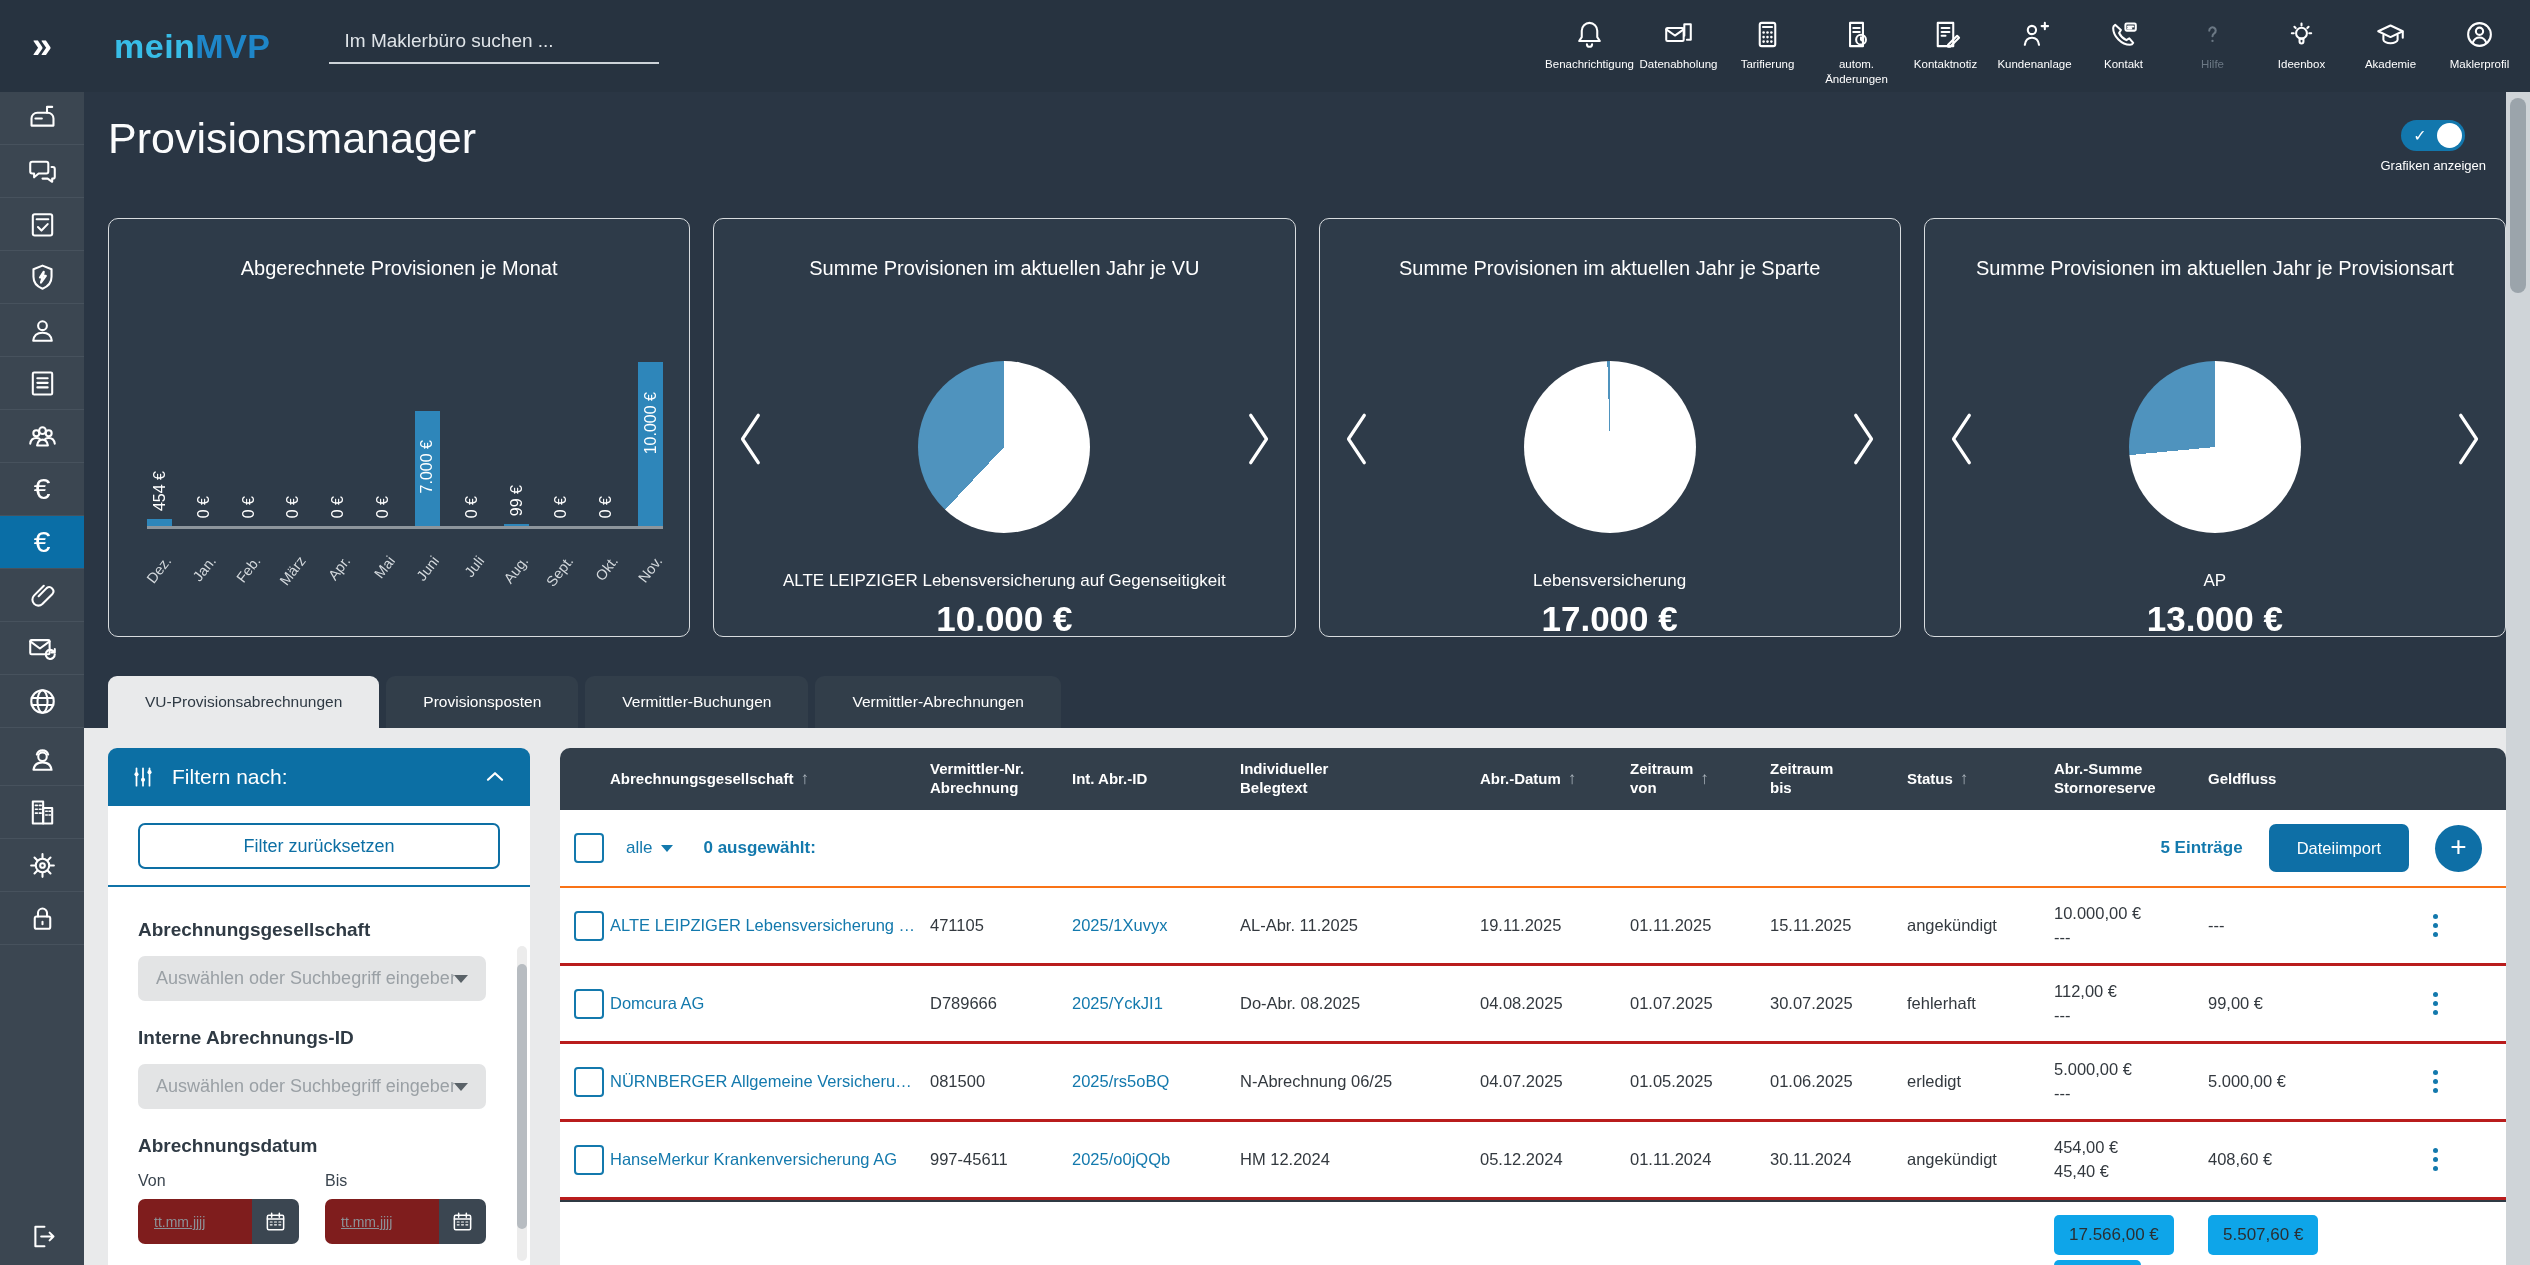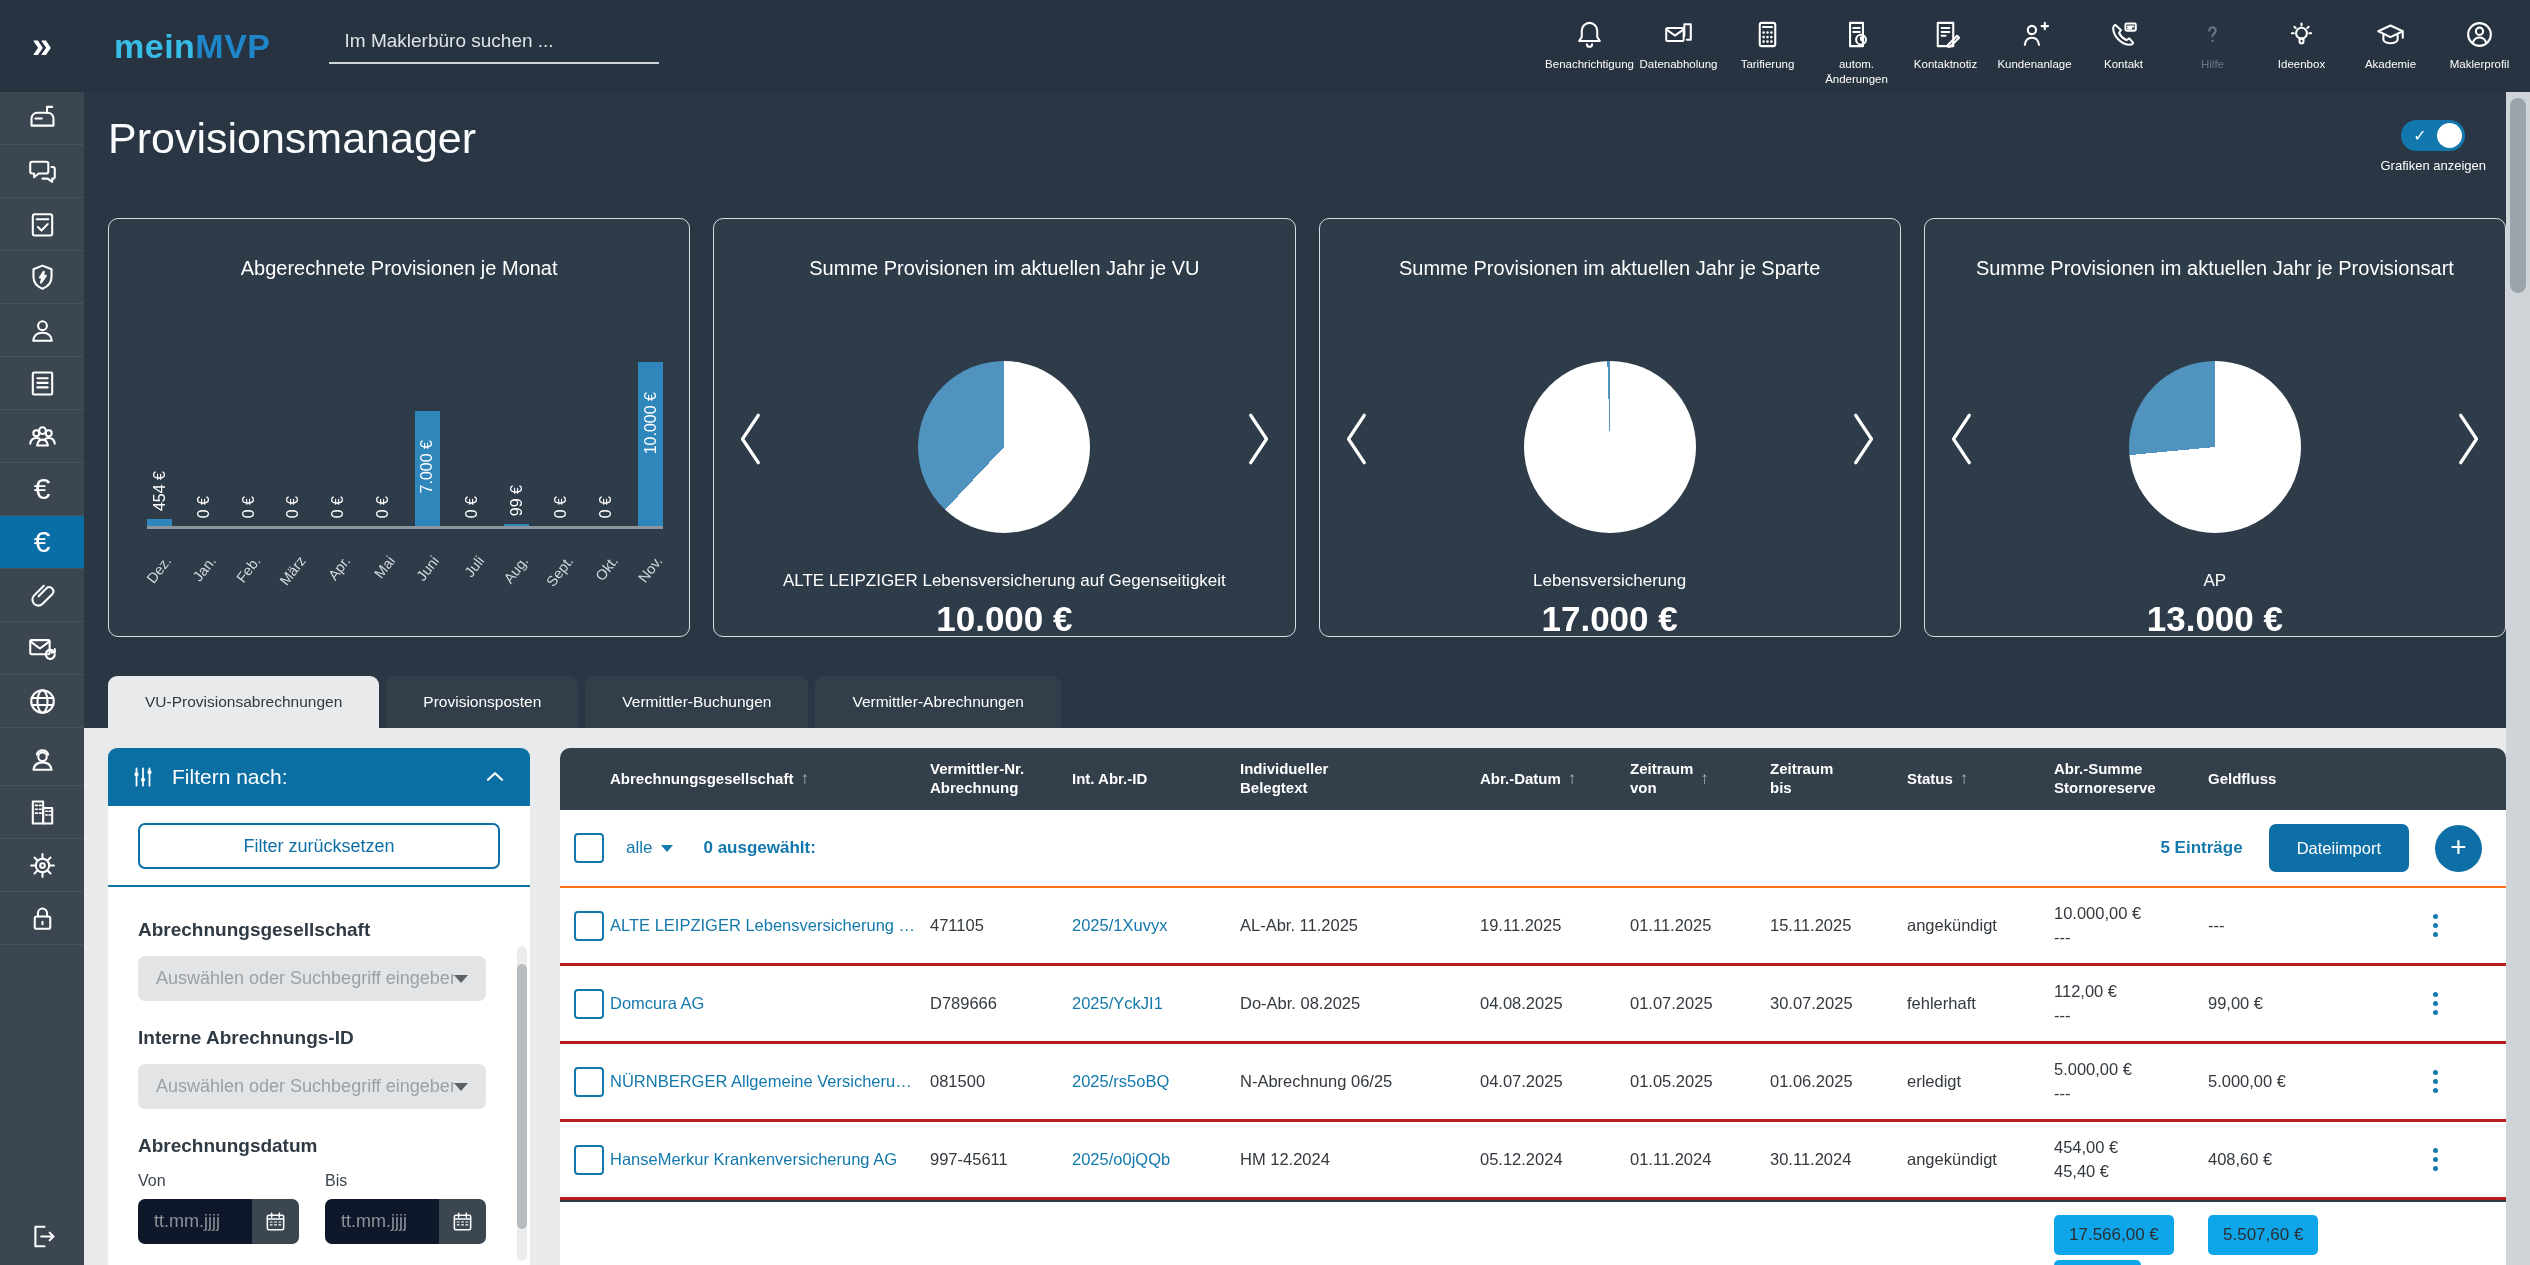--- a/index.html
+++ b/index.html
@@ -85,21 +85,21 @@
   .filter-divider{margin-top:16px;border-top:2px solid #1073a8;}
   .filter-fields{padding:6px 44px 0 30px;}
   .f-label{font-size:19px;font-weight:700;color:#2f3a44;margin:26px 0 15px;}
   .f-select{height:45px;background:#e3e4e5;border-radius:7px;display:flex;align-items:center;padding:0 18px;cursor:pointer;}
   .f-ph{color:#9aa0a5;font-size:18px;flex:1;white-space:nowrap;overflow:hidden;}
   .caret-down{width:0;height:0;border-left:7px solid transparent;border-right:7px solid transparent;border-top:8px solid #5a6268;}
   .date-row{display:flex;gap:26px;}
   .date-group{flex:1;}
   .dg-label{font-size:16px;color:#3a444e;margin-bottom:9px;}
   .date-input{display:flex;height:45px;}
-  .date-input .dval{flex:1;background:#0f172a;border-radius:7px 0 0 7px;display:flex;align-items:center;padding-left:16px;color:#8d9298;font-size:18px;}
+  .date-input .dval{flex:1;background:#7f1d1d;border-radius:7px 0 0 7px;display:flex;align-items:center;padding-left:16px;color:#8d9298;font-size:14px;text-decoration:underline;}
   .date-btn{width:47px;background:#3b4651;border:none;border-radius:0 7px 7px 0;color:#fff;cursor:pointer;display:flex;align-items:center;justify-content:center;}
   .date-btn svg{width:23px;height:23px;}
   .f-scrollbar{position:absolute;right:3px;top:140px;bottom:4px;width:10px;background:#ececec;border-radius:5px;}
   .f-thumb{position:absolute;top:18px;left:0;width:10px;height:265px;background:#b7bcc1;border-radius:5px;}
 
   
   .table-panel{position:absolute;left:476px;top:20px;width:1946px;bottom:0;}
   .tgrid{display:grid;grid-template-columns:50px 320px 142px 168px 240px 150px 140px 137px 147px 154px 157px 1fr;align-items:center;}
   .thead{height:62px;background:#333f4b;border-radius:10px 10px 0 0;color:#fff;}
   .th{display:flex;align-items:center;gap:7px;font-size:15px;font-weight:700;line-height:1.25;padding-right:8px;}

